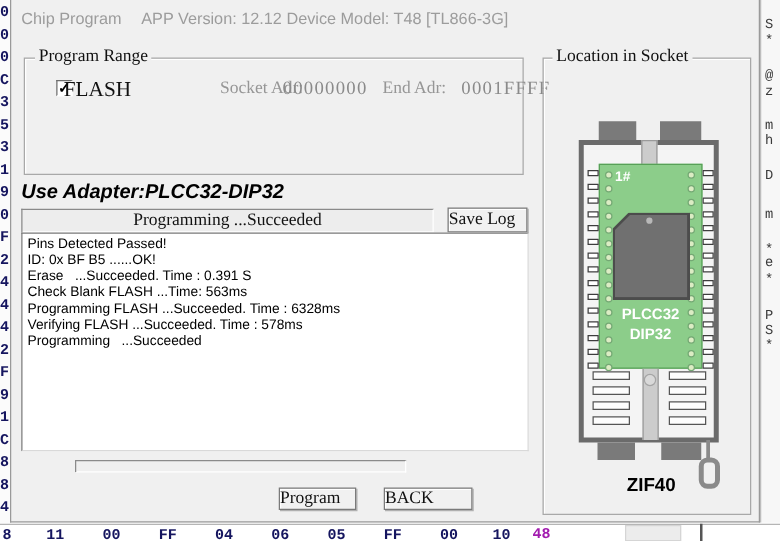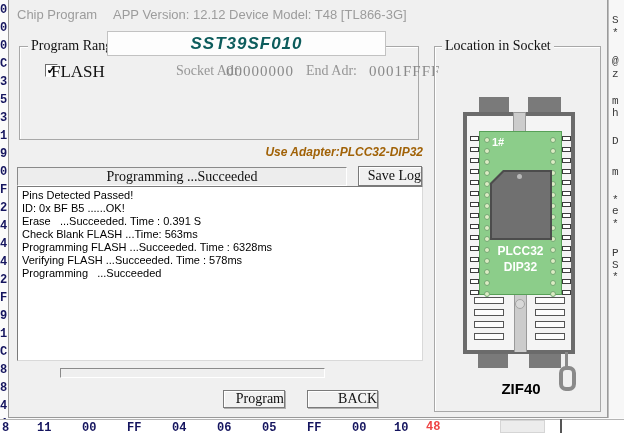--- a/index.html
+++ b/index.html
@@ -16,21 +16,21 @@
     font-family:"Liberation Mono", monospace; font-size:11px; color:#3a3a3a;
     background:#f7f7f7; border-left:1px solid #bdbdbd; }
   .hexcol-right div { position:absolute; left:3px; }
   .hexrow-bottom { position:absolute; left:0; top:419px; width:624px; height:14px;
     background:#ffffff; border-top:1px solid #b5b5b5;
     font-family:"Liberation Mono", monospace; font-weight:bold; font-size:12px;
     color:#15155f; }
   .hexrow-bottom div { position:absolute; top:1px; }
   .hex-highlight { position:absolute; left:426px; top:420px;
     font-family:"Liberation Mono", monospace; font-weight:bold; font-size:12px;
-    color:#ef4444; }
+    color:#a21caf; }
   .bottom-scroll-block { position:absolute; left:500px; top:420px; width:45px;
     height:13px; background:#ececec; border:1px solid #d5d5d5; }
   .bottom-vline { position:absolute; left:560px; top:419px; width:2px; height:14px;
     background:#555; }
 
   
   .dialog { position:absolute; left:8px; top:0; width:600px; height:418px;
     background:#f0f0f0; border:1px solid #9a9a9a; border-top:none; }
   .titlebar-label { position:absolute; left:8px; top:7px; font-size:13px;
     color:#9c9c9c; }
@@ -57,31 +57,31 @@
   .flash-label { position:absolute; left:42px; top:62px;
     font-family:"Liberation Serif", serif; font-size:17px; color:#111; }
   .adr-label { position:absolute; top:63px; font-family:"Liberation Serif", serif;
     font-size:14px; color:#969696; }
   .adr-value { position:absolute; top:63px; font-family:"Liberation Serif", serif;
     font-size:15px; color:#8a8a8a; letter-spacing:1px; }
   .lbl-start { left:167px; } .val-start { left:217px; }
   .lbl-end { left:297px; } .val-end { left:360px; }
 
   .adapter-note { position:absolute; left:8px; top:145px; width:406px;
-    text-align:right; font-size:12px; font-weight:bold; font-style:italic;
-    color:#a16207; }
+    text-align:left; font-size:16px; font-weight:bold; font-style:italic;
+    color:#000000; }
 
   .statusbar { position:absolute; left:8px; top:167px; width:330px; height:19px;
     background:#ededed; border:1px solid; border-color:#8a8a8a #fff #fff #8a8a8a;
     text-align:center; line-height:17px;
     font-family:"Liberation Serif", serif; font-size:14px; color:#111; }
   .btn { position:absolute; background:#f1f1f1; border:1px solid #7a7a7a;
     box-shadow:inset 1px 1px 0 #ffffff, 1px 1px 0 #b0b0b0;
     font-family:"Liberation Serif", serif; font-size:14px; color:#111;
-    text-align:right; cursor:pointer; }
+    text-align:left; cursor:pointer; }
   .btn-savelog { left:349px; top:166px; width:64px; height:20px; line-height:18px; }
 
   .logbox { position:absolute; left:8px; top:186px; width:406px; height:175px;
     background:#ffffff; border:1px solid; border-color:#7a7a7a #d9d9d9 #d9d9d9 #7a7a7a;
     padding:2px 4px; font-size:11px; color:#000; }
   .logbox div { line-height:13px; white-space:pre; }
 
   .thinbar { position:absolute; left:51px; top:368px; width:265px; height:10px;
     background:#efefef; border:1px solid; border-color:#8a8a8a #fff #fff #8a8a8a; }
 
@@ -196,21 +196,20 @@
   <div class="bottom-vline"></div>
 
   <div class="dialog">
 
     <div class="titlebar-label">Chip Program</div>
     <div class="titlebar-sub">APP Version: 12.12 Device Model: T48 [TL866-3G]</div>
 
     <div class="groupbox gb-range">
       <div class="groupbox-label" style="left:8px;">Program Range</div>
     </div>
-    <div class="chipname-box">SST39SF010</div>
     <div class="checkbox">✓</div>
     <div class="flash-label">FLASH</div>
     <div class="adr-label lbl-start">Socket Adr:</div>
     <div class="adr-value val-start">00000000</div>
     <div class="adr-label lbl-end">End Adr:</div>
     <div class="adr-value val-end">0001FFFF</div>
 
     <div class="adapter-note">Use Adapter:PLCC32-DIP32</div>
 
     <div class="statusbar">Programming  ...Succeeded</div>

